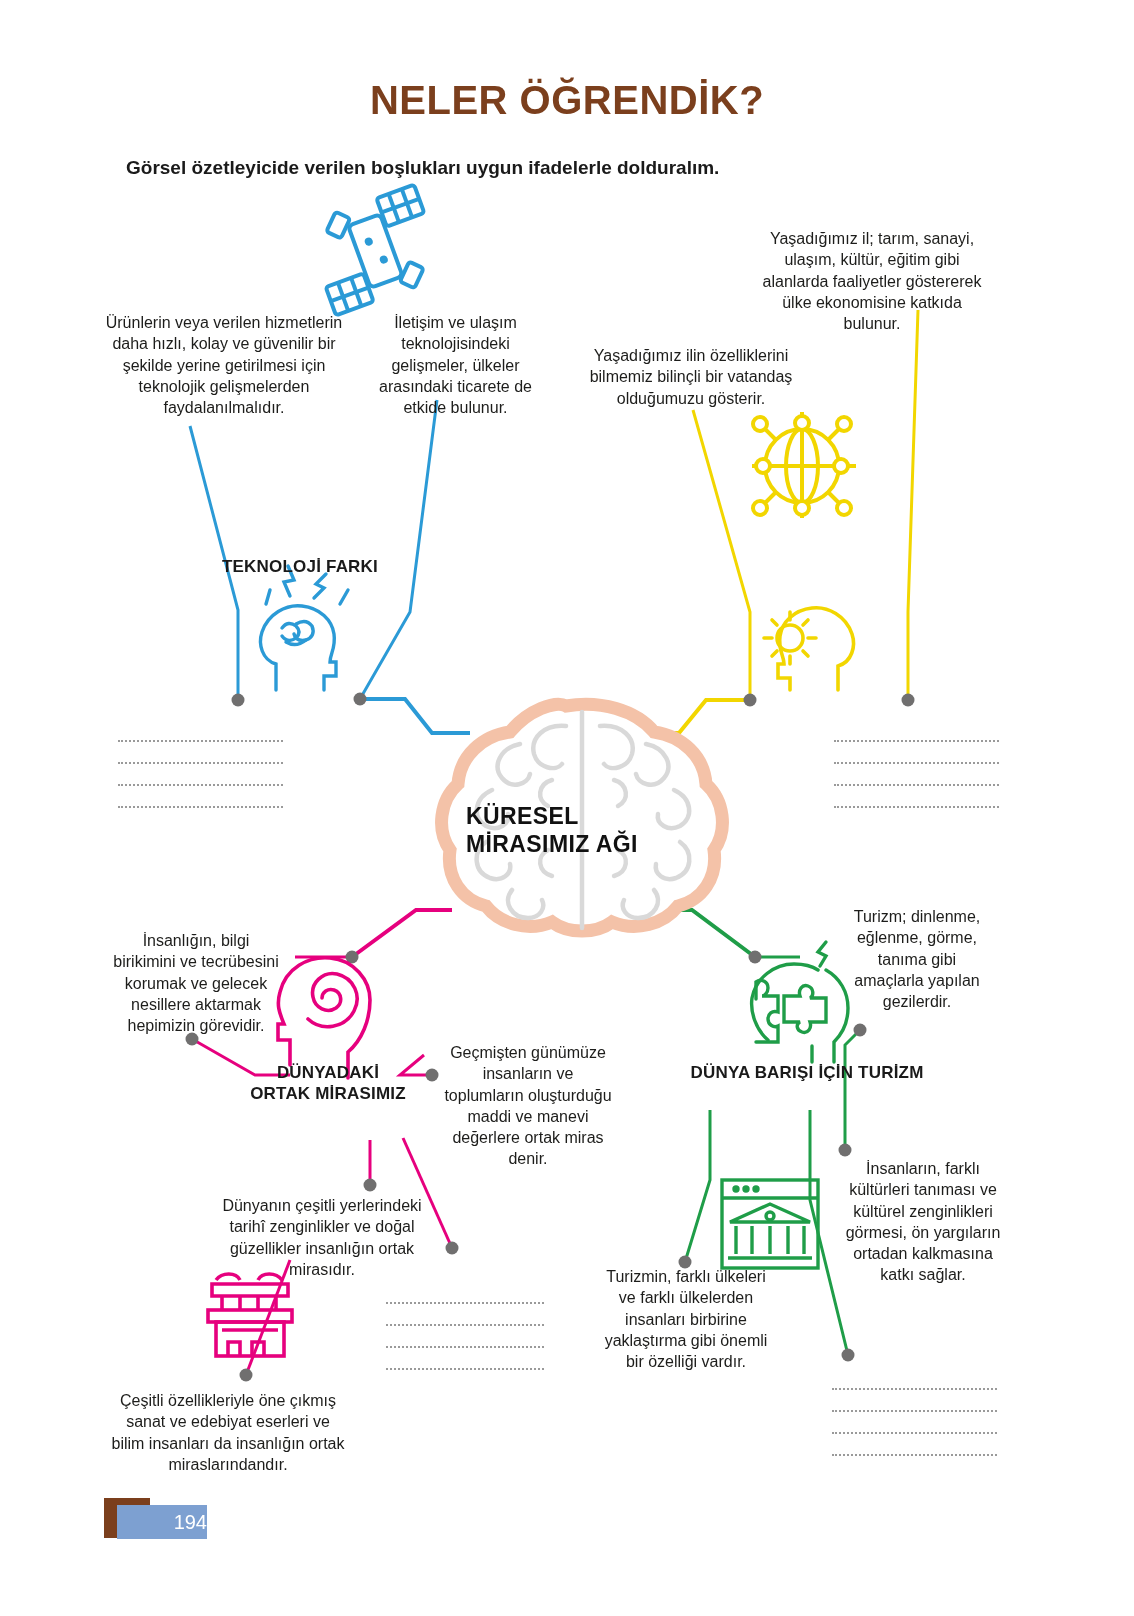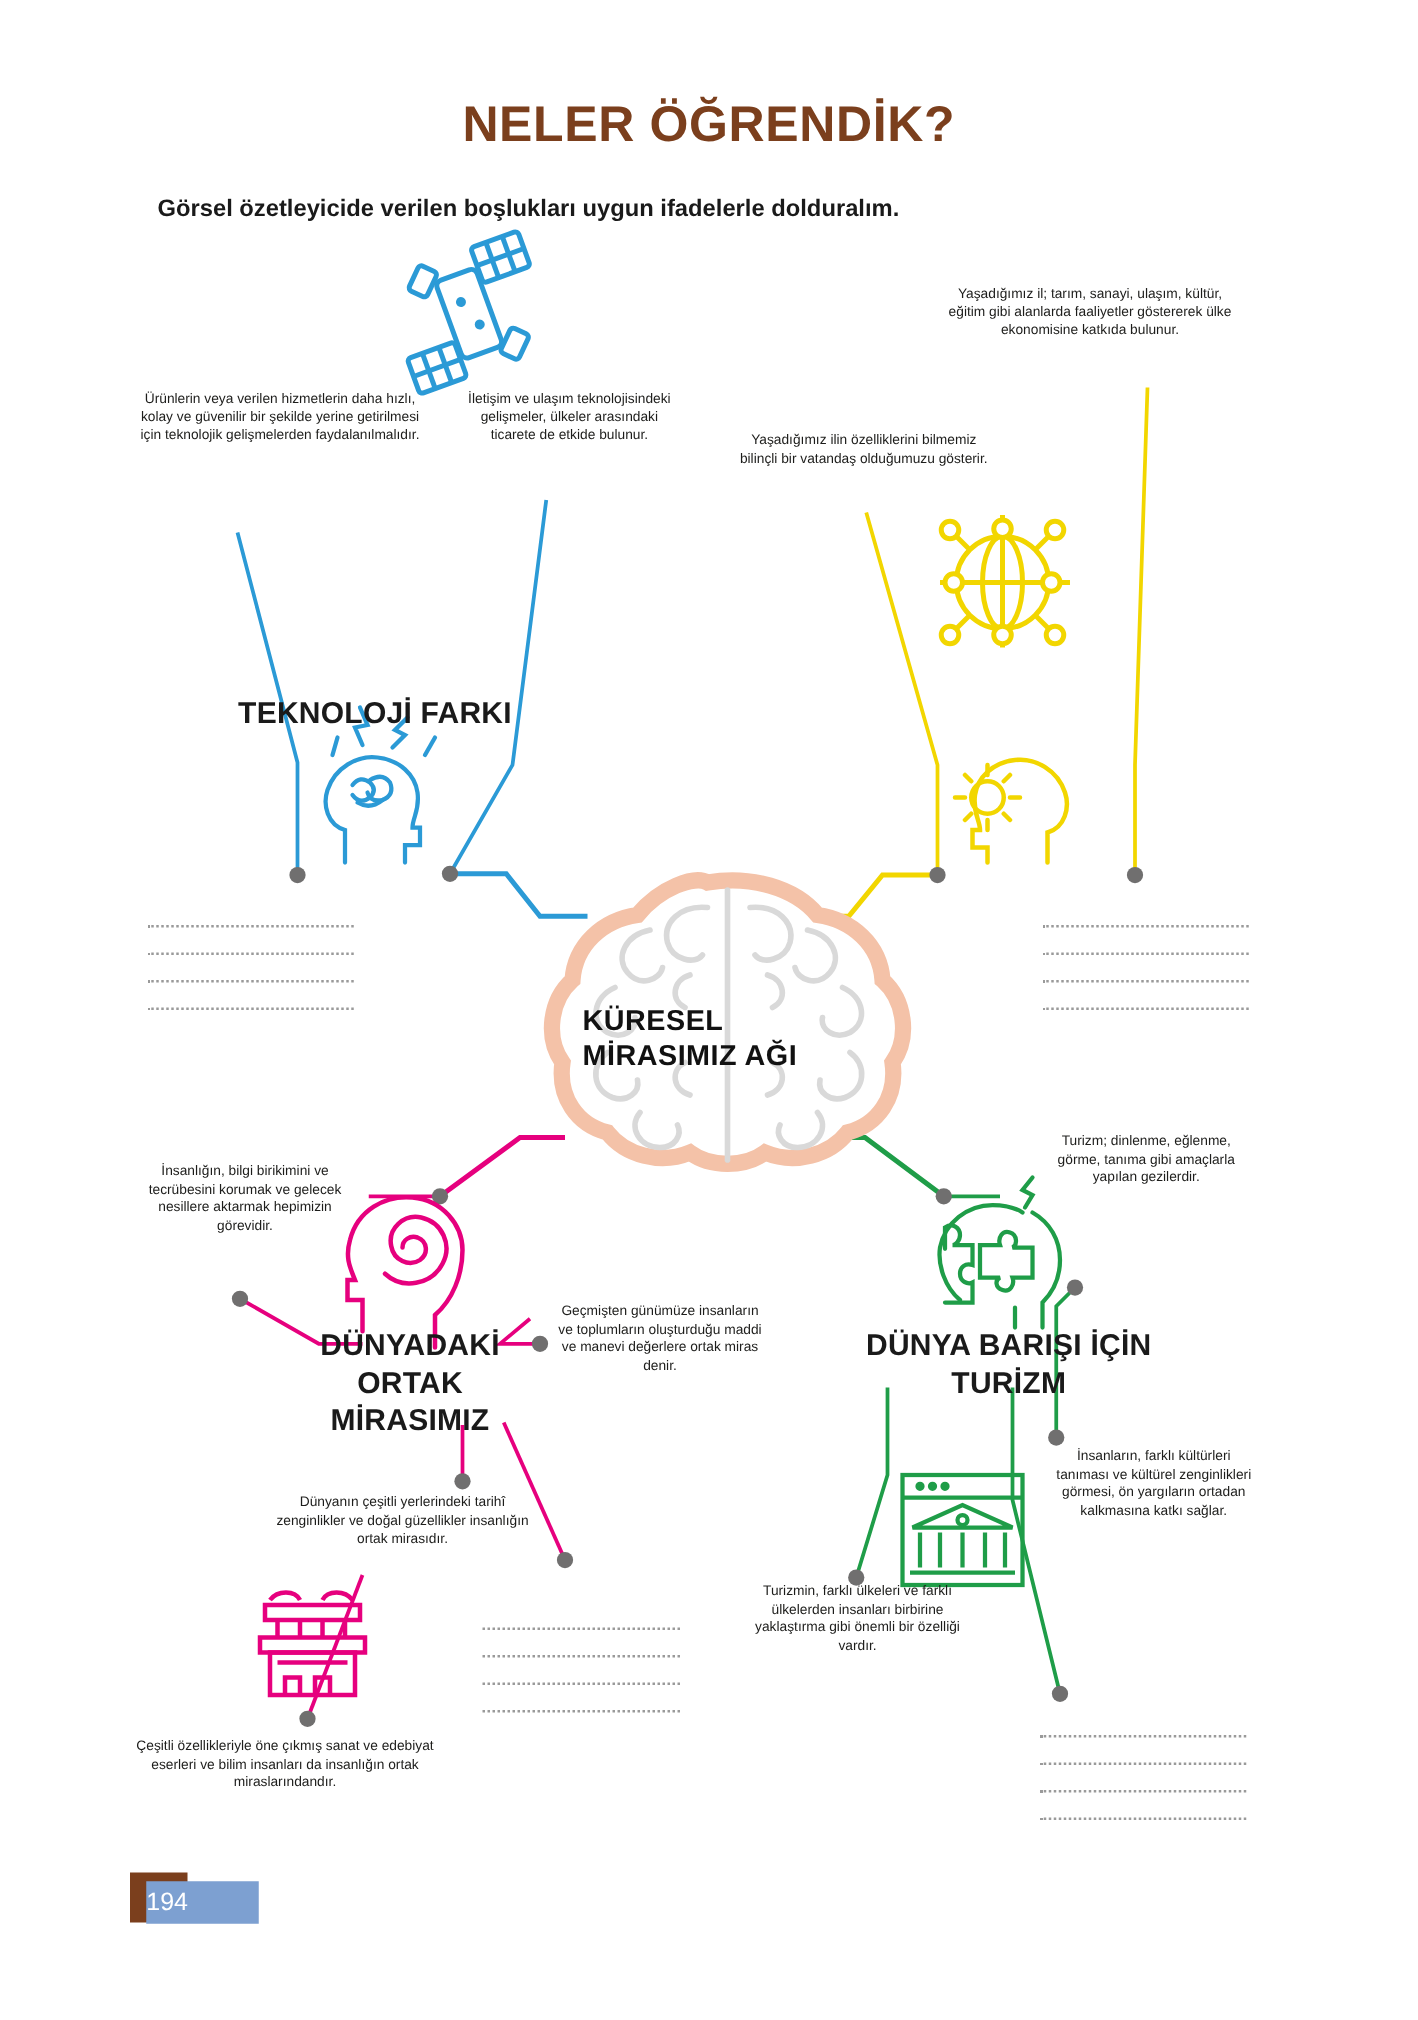--- a/index.html
+++ b/index.html
@@ -48,30 +48,30 @@
     left: 126px; top: 157px;
     font-size: 19px;
     font-weight: bold;
     color: #1a1a1a;
   }
 
   
   .note {
     position: absolute;
     text-align: center;
-    font-size: 11px;
+    font-size: 16px;
     line-height: 1.33;
     color: #1d1d1b;
   }
 
   
   .sec-head {
     position: absolute;
     text-align: center;
-    font-size: 24px;
+    font-size: 17px;
     font-weight: bold;
     color: #1a1a1a;
     letter-spacing: 0.2px;
     line-height: 1.25;
   }
 
   
   .center-label {
     position: absolute;
     font-size: 23px;
@@ -104,21 +104,21 @@
     width: 90px;
     height: 34px;
     background: #7da0d1;
   }
   .pg-num {
     position: absolute;
     left: 117px; top: 1505px;
     width: 90px;
     height: 21px;
     line-height: 34px;
-    text-align: left;
+    text-align: right;
     font-size: 20px;
     color: #ffffff;
   }
 </style>
 </head>
 <body>
 
 <div id="page">
 
   <div class="page-title">NELER ÖĞRENDİK?</div>

